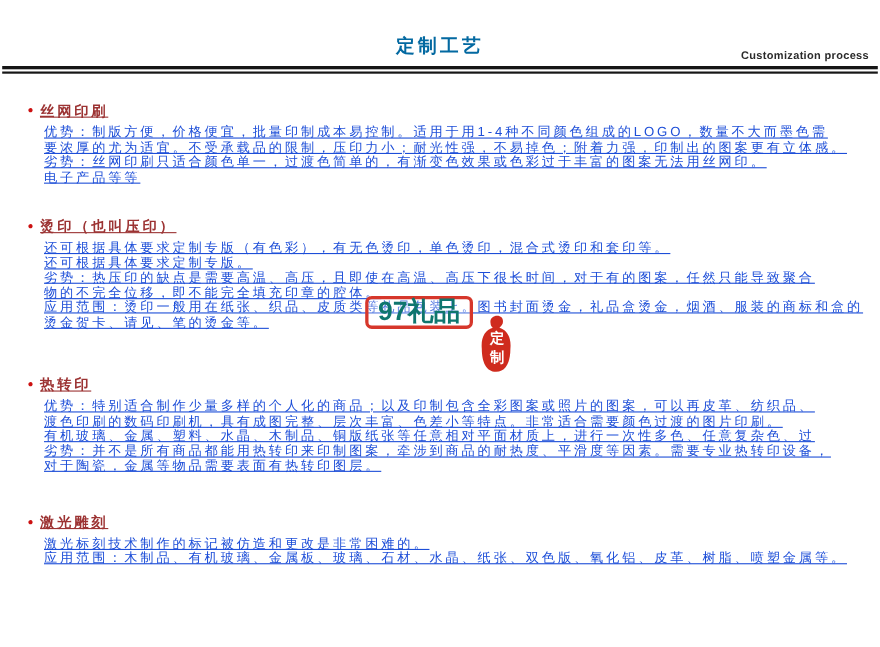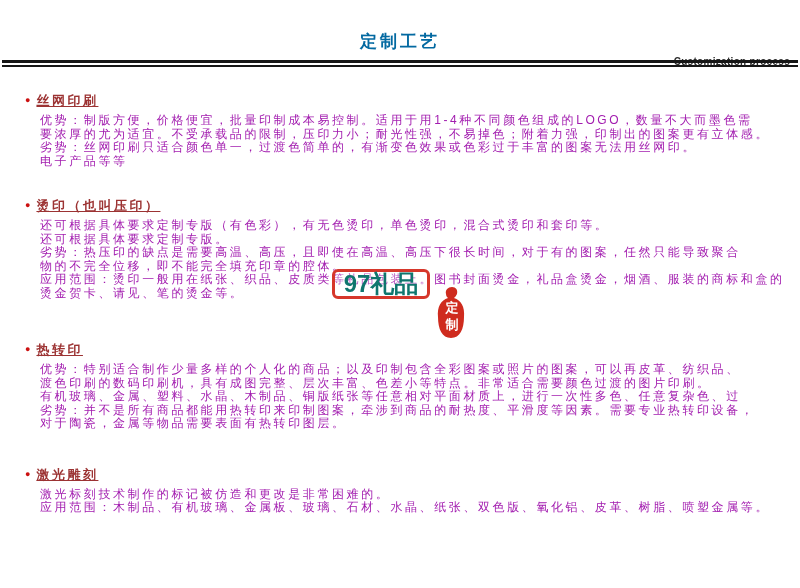--- a/index.html
+++ b/index.html
@@ -9,21 +9,21 @@
     position:relative;
   }
   
   .header{position:relative;height:60px;}
   .page-title{
     position:absolute;left:0;right:0;top:30px;
     text-align:center;font-size:17px;font-weight:bold;color:#0369a1;
     letter-spacing:3px;
   }
   .page-subtitle{
-    position:absolute;right:10px;top:56px;
+    position:absolute;right:10px;top:46px;
     font-size:10px;font-weight:bold;color:#2b2b2b;letter-spacing:0.3px;
   }
   .double-rule{
     position:absolute;left:2px;right:2px;top:60px;
     border-top:3px solid #161616;
     border-bottom:2px solid #161616;
     height:2px;
   }
   
   .content{padding:33px 4px 0 25px;}
@@ -35,22 +35,22 @@
   .bullet{
     color:#cc1111;font-size:9px;margin-right:6px;line-height:15px;
   }
   .section-title{
     color:#9c3333;font-size:13px;font-weight:bold;letter-spacing:2.5px;
     text-decoration:underline;
     text-align:center;
   }
   .section-body{margin:6px 0 0 15px;}
   .body-line{
-    color:#a21caf;font-size:12px;line-height:13.5px;
-    letter-spacing:2.6px;white-space:nowrap;
+    color:#1d4ed8;font-size:12px;line-height:13.5px;
+    letter-spacing:2.6px;white-space:nowrap;text-decoration:underline;
   }
   
   .watermark-box{
     position:absolute;left:332px;top:269px;width:92px;height:24px;
     border:3px solid #d6372b;border-radius:6px;
     display:flex;align-items:center;justify-content:center;
     background:rgba(255,255,255,0.25);
     z-index:5;
   }
   .watermark-text{

